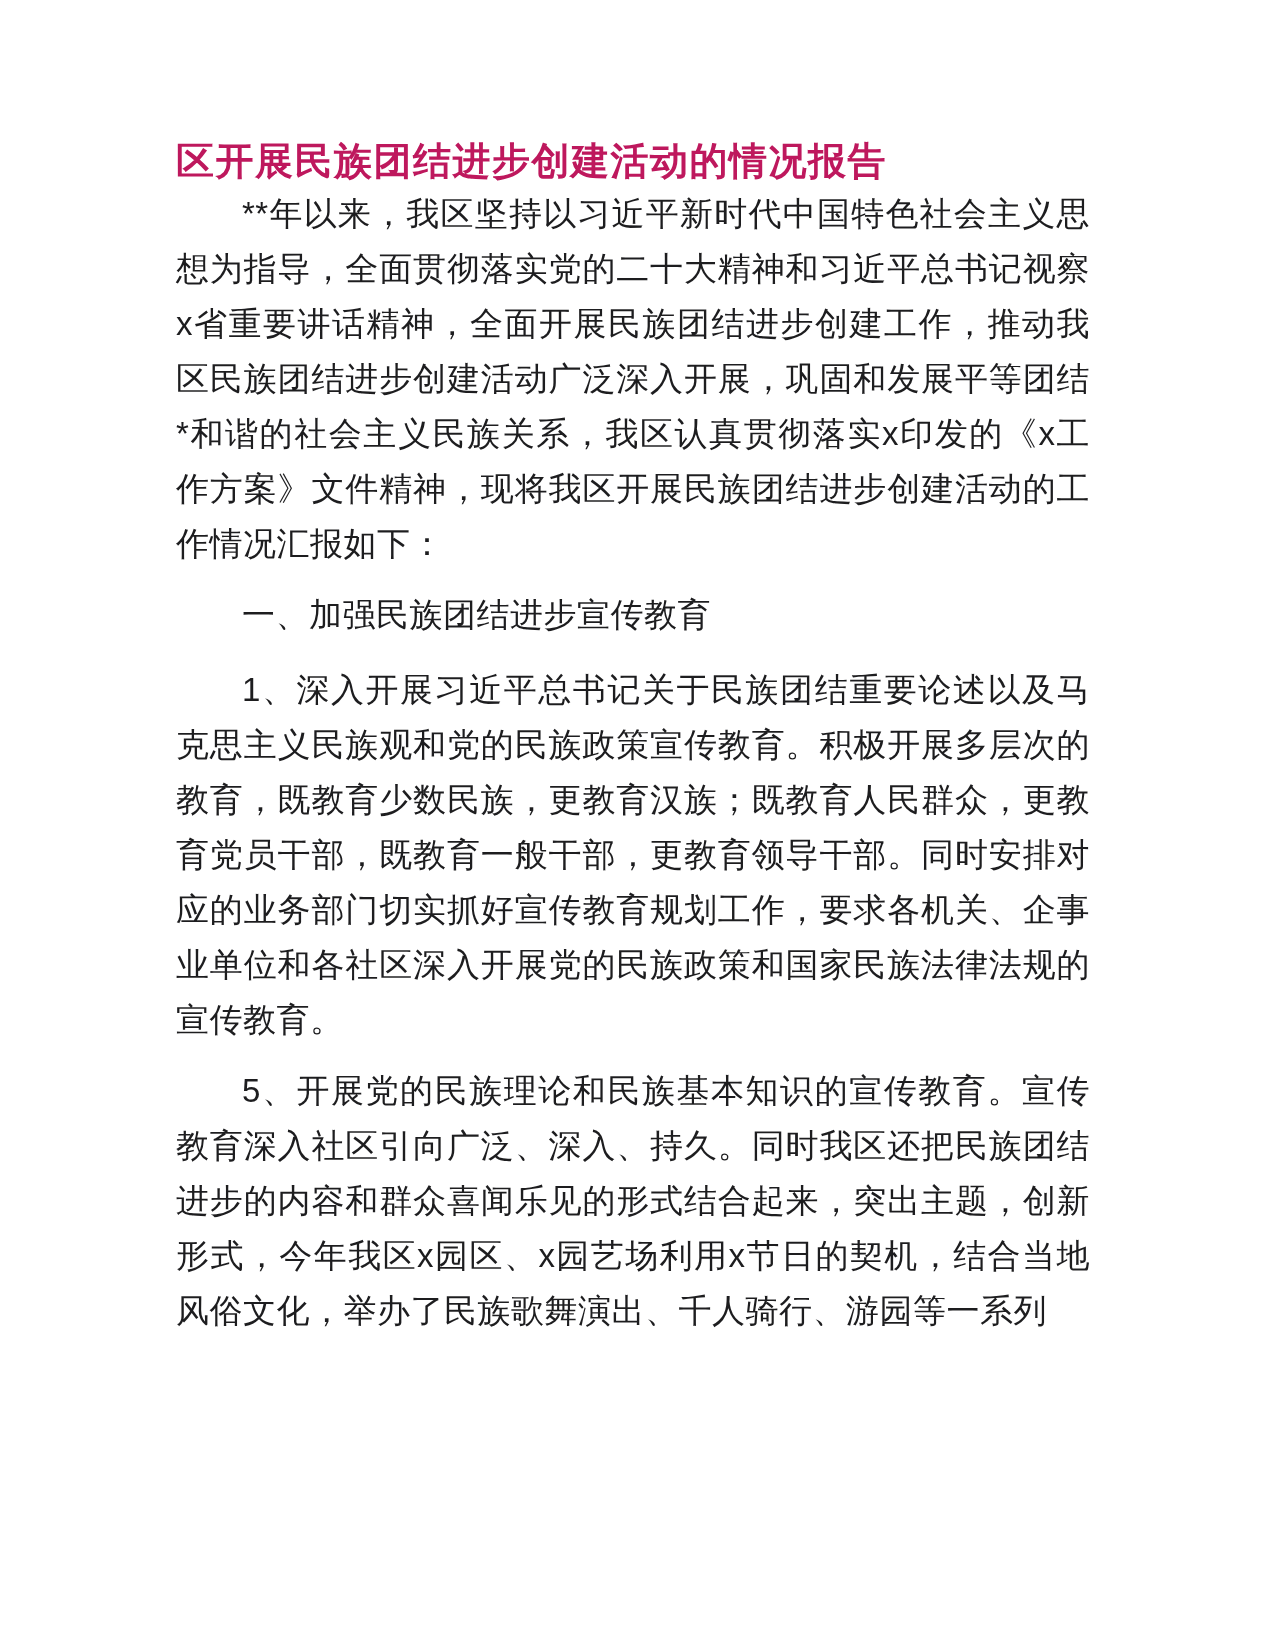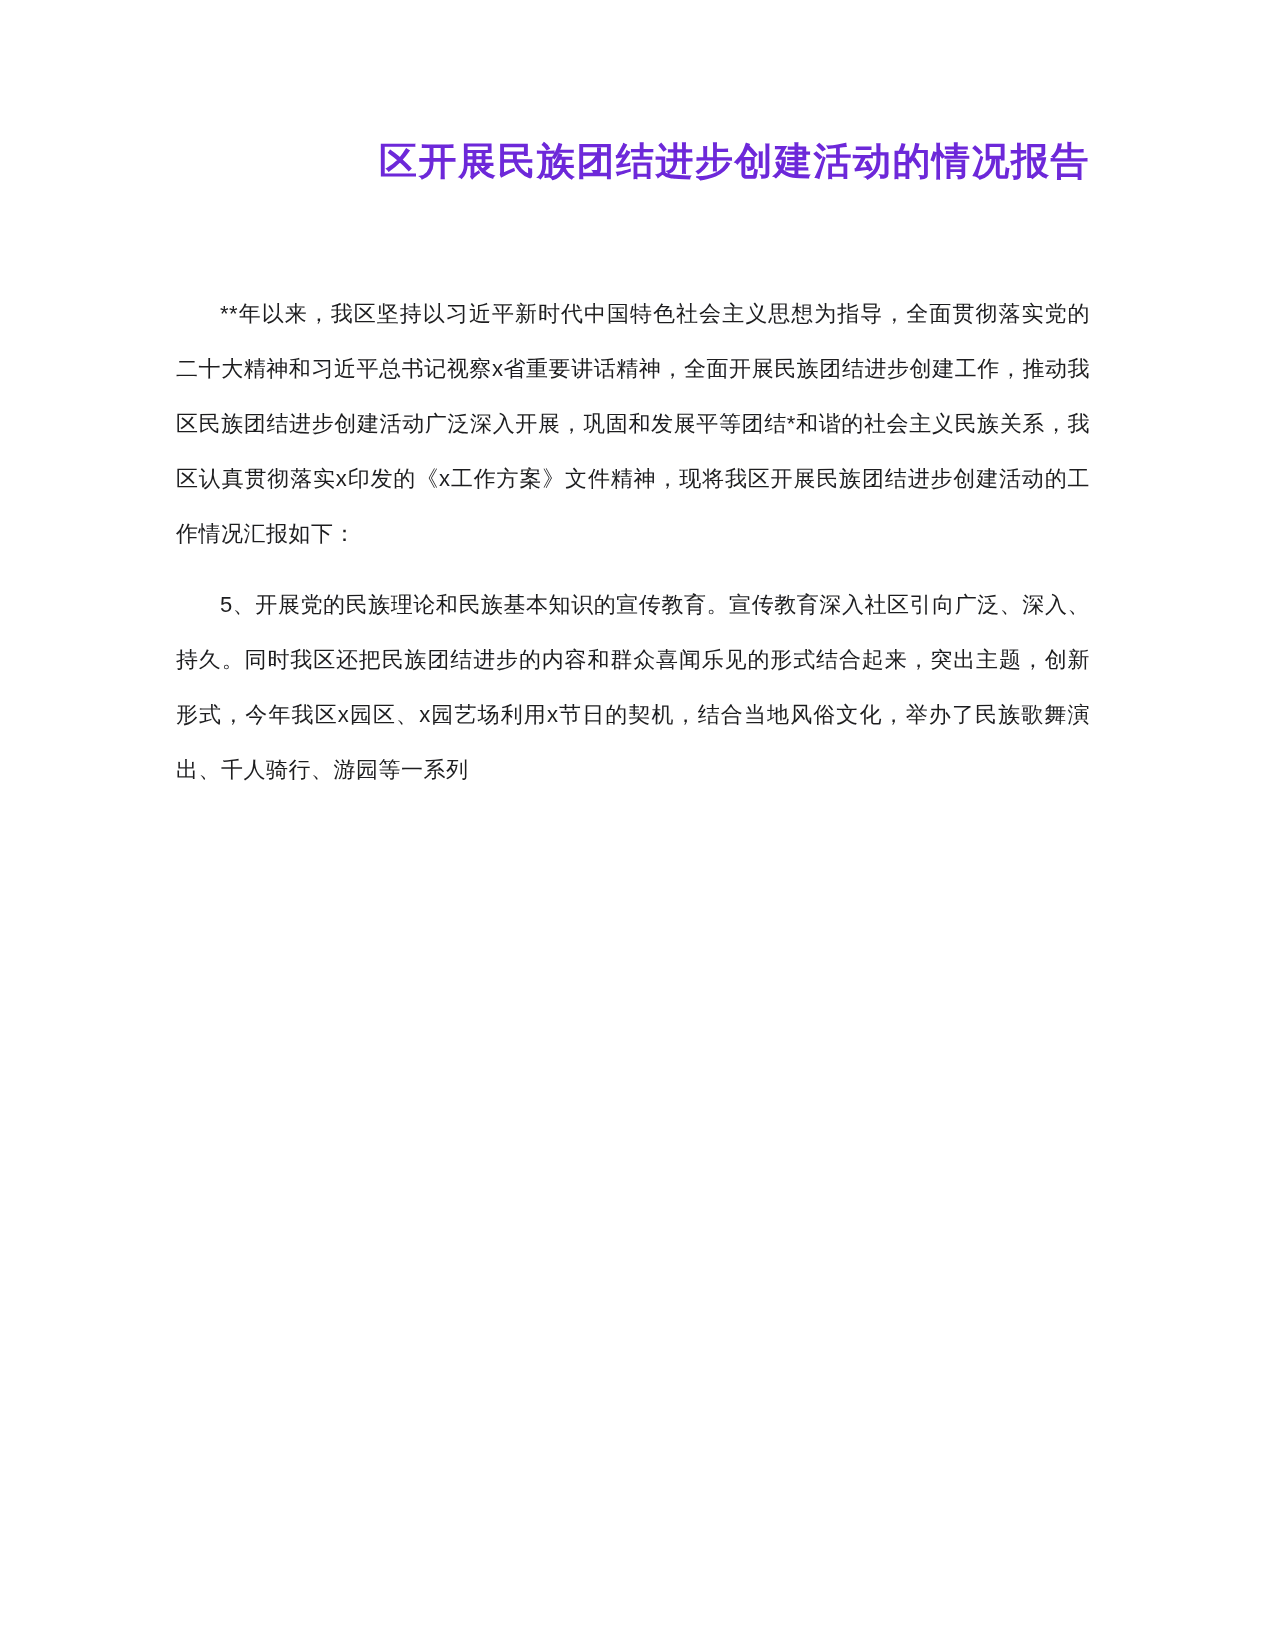--- a/index.html
+++ b/index.html
@@ -16,28 +16,27 @@
     background: #ffffff;
     color: #1d1d1f;
     padding: 138px 185px 0 176px;
     overflow: hidden;
   }
 
   .doc-title {
     font-size: 38px;
     font-weight: 700;
     letter-spacing: 1.5px;
-    text-align: right;
-    color: #6d28d9;
+    text-align: left;
+    color: #be185d;
     line-height: 1.25;
-    margin-bottom: 100px;
   }
 
   .para {
-    font-size: 22px;
+    font-size: 33px;
     line-height: 55px;
     letter-spacing: 0.5px;
     text-align: justify;
     text-indent: 2em;
     color: #1d1d1f;
     margin-bottom: 16px;
     word-break: break-all;
   }
 
   .para.section-heading {
@@ -47,17 +46,19 @@
 </style>
 </head>
 <body>
 
 <main class="page">
 
   <h1 class="doc-title">区开展民族团结进步创建活动的情况报告</h1>
 
   <p class="para">**年以来，我区坚持以习近平新时代中国特色社会主义思想为指导，全面贯彻落实党的二十大精神和习近平总书记视察x省重要讲话精神，全面开展民族团结进步创建工作，推动我区民族团结进步创建活动广泛深入开展，巩固和发展平等团结*和谐的社会主义民族关系，我区认真贯彻落实x印发的《x工作方案》文件精神，现将我区开展民族团结进步创建活动的工作情况汇报如下：</p>
 
+  <p class="para section-heading">一、加强民族团结进步宣传教育</p>
 
+  <p class="para">1、深入开展习近平总书记关于民族团结重要论述以及马克思主义民族观和党的民族政策宣传教育。积极开展多层次的教育，既教育少数民族，更教育汉族；既教育人民群众，更教育党员干部，既教育一般干部，更教育领导干部。同时安排对应的业务部门切实抓好宣传教育规划工作，要求各机关、企事业单位和各社区深入开展党的民族政策和国家民族法律法规的宣传教育。</p>
 
   <p class="para">5、开展党的民族理论和民族基本知识的宣传教育。宣传教育深入社区引向广泛、深入、持久。同时我区还把民族团结进步的内容和群众喜闻乐见的形式结合起来，突出主题，创新形式，今年我区x园区、x园艺场利用x节日的契机，结合当地风俗文化，举办了民族歌舞演出、千人骑行、游园等一系列</p>
 
 </main>
 
 </body></html>

